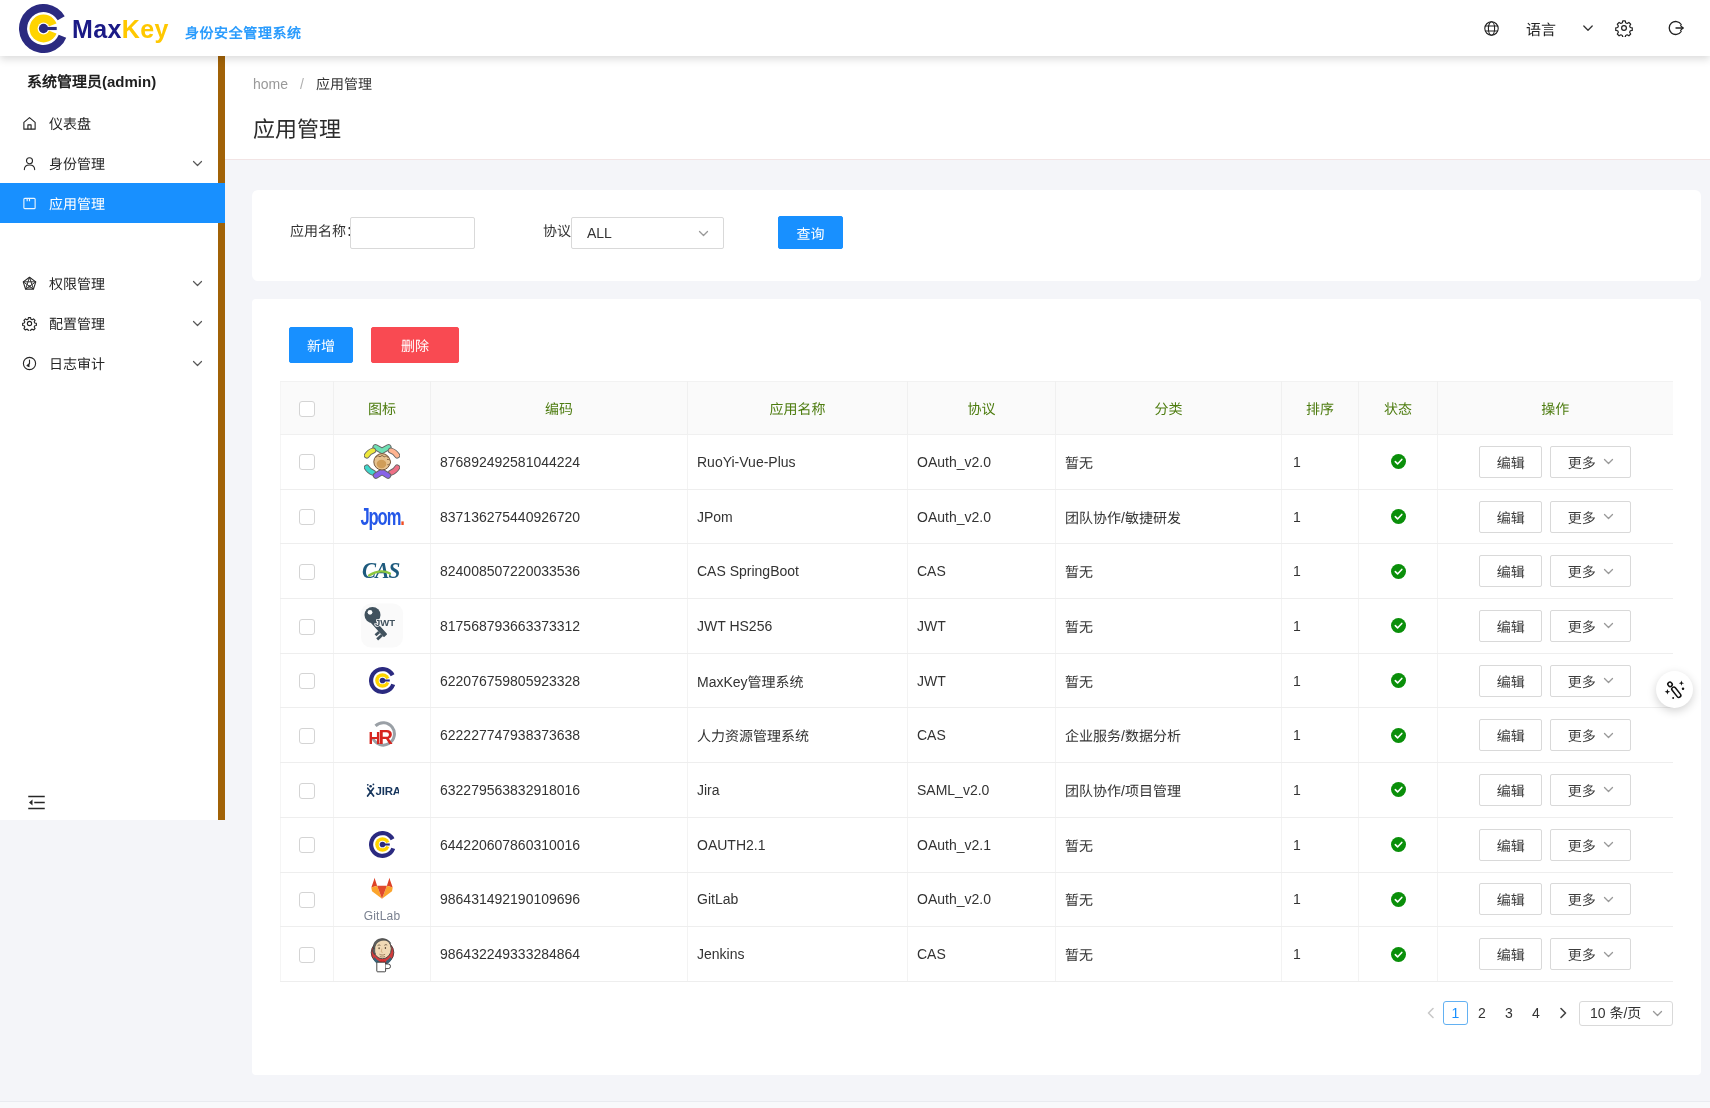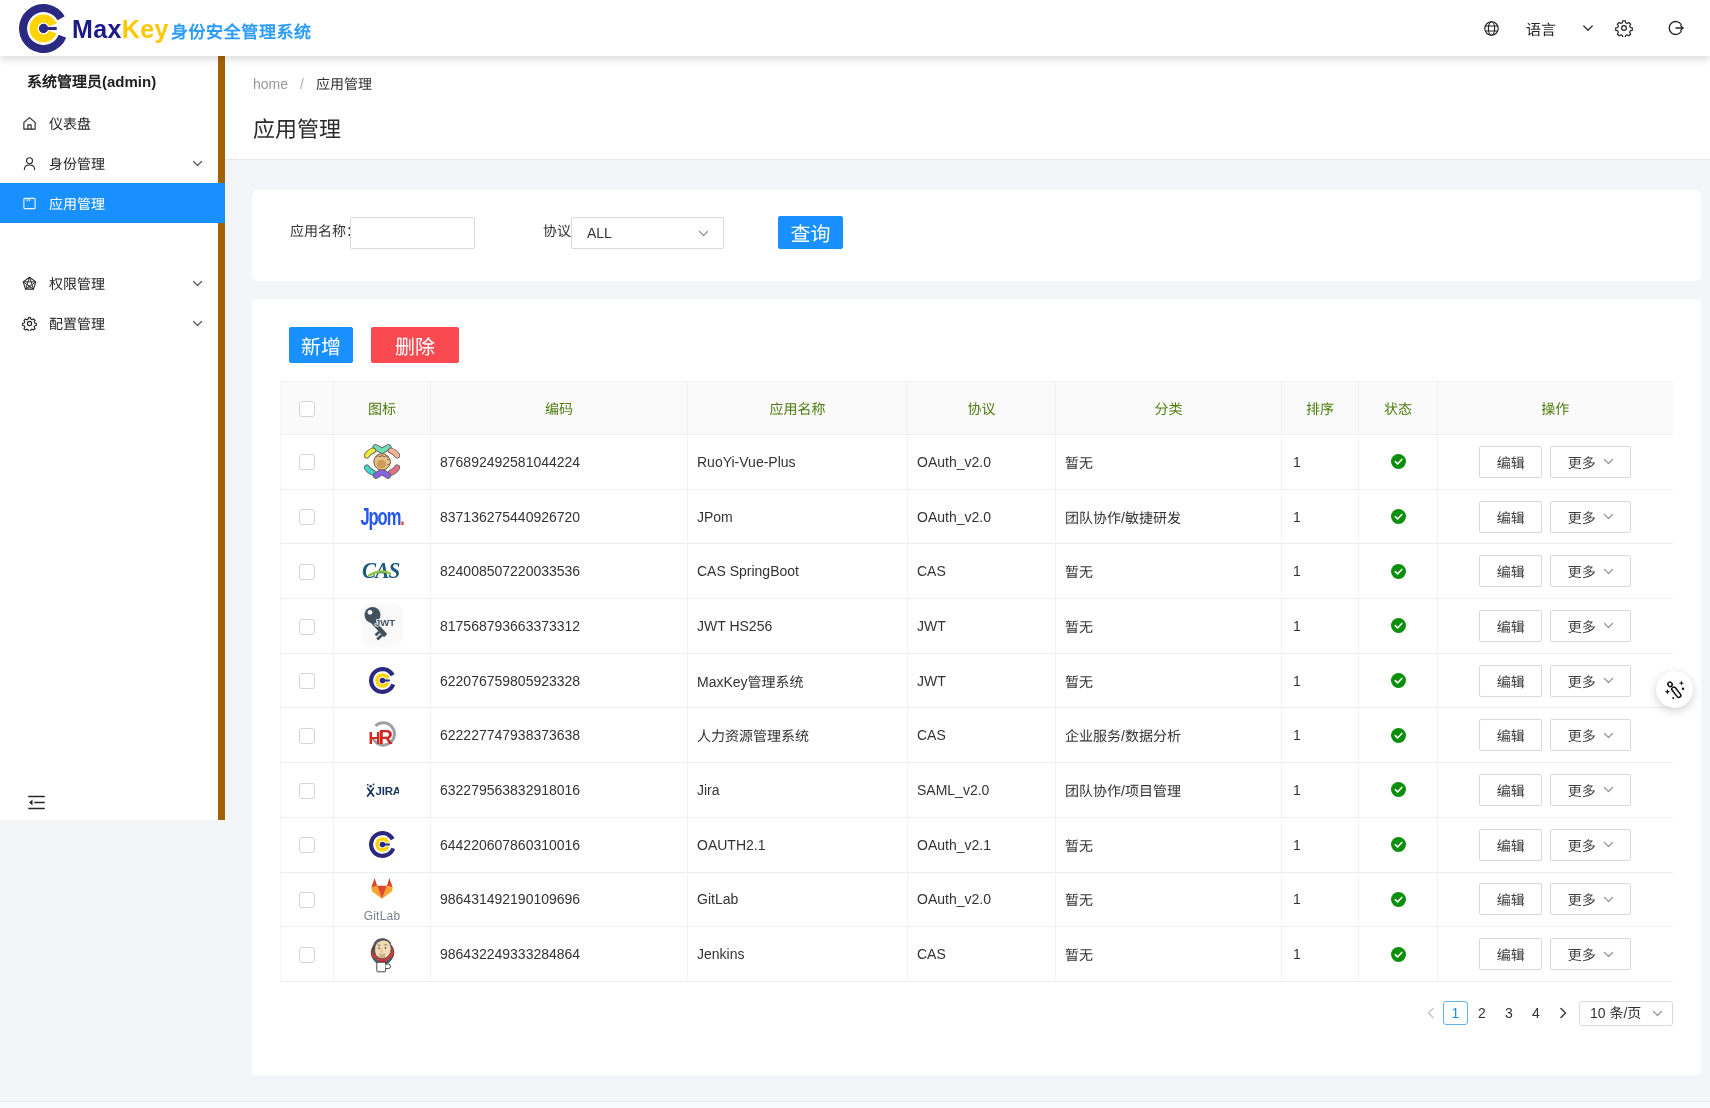--- a/index.html
+++ b/index.html
@@ -5,21 +5,21 @@
 <style>
   * { margin:0; padding:0; box-sizing:border-box; }
   html,body { width:1710px; height:1108px; overflow:hidden; }
   body { font-family:"Liberation Sans", sans-serif; font-size:14px; color:#333; background:#f4f5f9; position:relative; }
   
   #hdr { position:absolute; left:0; top:0; width:1710px; height:56px; background:#fff; box-shadow:0 3px 8px rgba(0,0,0,0.15); z-index:30; }
   #logo { position:absolute; left:19px; top:4px; }
   #brand { position:absolute; left:72px; top:15px; font-size:25px; font-weight:bold; letter-spacing:0.4px; white-space:nowrap; line-height:28px; }
   #brand .mx { color:#1b1a86; }
   #brand .ky { color:#ffc800; }
-  #brand .cn { color:#2b9cfd; margin-left:2px; letter-spacing:0.6px; font-size:17px; }
+  #brand .cn { color:#2b9cfd; margin-left:16px; letter-spacing:0.6px; font-size:14px; }
   .hicons { position:absolute; top:0; height:56px; display:flex; align-items:center; color:#222; }
   
   #side { position:absolute; left:0; top:56px; width:225px; height:764px; background:#fff; border-right:7px solid #a16207; z-index:20; }
   #admin { position:absolute; left:27px; top:14px; font-size:15px; font-weight:bold; color:#1f1f1f; }
   .mitem { position:absolute; left:0; width:225px; height:40px; display:flex; align-items:center; color:#262626; }
   .mitem .ic { width:15px; height:15px; margin-left:22px; flex:none; }
   .mitem .tx { margin-left:12px; font-size:14px; }
   .mitem .ar { position:absolute; right:22px; }
   .mitem.act { background:#1890ff; color:#fff; }
   
@@ -29,21 +29,21 @@
   #crumb .cur { color:#333; }
   #ptitle { position:absolute; left:28px; top:55px; font-size:22px; font-weight:500; color:#2b2b2b; }
   
   .card { position:absolute; background:#fff; border-radius:6px; }
   #searchcard { left:252px; top:190px; width:1449px; height:91px; }
   #tablecard { left:252px; top:299px; width:1449px; height:776px; border-radius:4px; }
   
   .slabel { position:absolute; top:25px; height:32px; line-height:32px; font-size:14px; color:#333; }
   #inp1 { position:absolute; left:98px; top:27px; width:125px; height:32px; border:1px solid #d9d9d9; border-radius:2px; background:#fff; }
   #sel1 { position:absolute; left:319px; top:27px; width:153px; height:32px; border:1px solid #d9d9d9; border-radius:2px; background:#fff; line-height:30px; padding-left:15px; color:#333; }
-  .btn { display:inline-flex; align-items:center; justify-content:center; font-size:20px; border-radius:2px; cursor:default; }
+  .btn { display:inline-flex; align-items:center; justify-content:center; font-size:14px; border-radius:2px; cursor:default; }
   .btn-blue { background:#1890ff; color:#fff; border:1px solid #1890ff; }
   .btn-red { background:#f94a52; color:#fff; border:1px solid #f94a52; }
   #qbtn { position:absolute; left:526px; top:26px; width:65px; height:33px; }
   
   #addbtn { position:absolute; left:37px; top:28px; width:64px; height:36px; }
   #delbtn { position:absolute; left:119px; top:28px; width:88px; height:36px; }
   table.grid { position:absolute; left:28px; top:82px; width:1392px; border-collapse:collapse; table-layout:fixed; }
   table.grid th { background:#fafafa; font-weight:normal; color:#4d7c0f; font-size:14px; height:53px; border:1px solid #f0f0f0; border-top:1px solid #f2f2f2; }
   table.grid td { height:54.7px; border:1px solid #f3f3f3; border-bottom:1px solid #eeeeee; font-size:14px; color:#333; padding:0; }
   table.grid th:first-child, table.grid td:first-child { border-left:1px solid #f5f5f5; }
@@ -163,20 +163,35 @@
       </span>
     </div>
   <div class="mitem" style="top:247px;">
       <span class="ic">
         <svg width="15" height="15" viewBox="0 0 24 24" fill="none" stroke="#262626" stroke-width="1.8">
 <path d="M10.3 2.5h3.4l.5 2.6 2 .9 2.3-1.4 2.4 2.4-1.4 2.3.9 2 2.6.5v3.4l-2.6.5-.9 2 1.4 2.3-2.4 2.4-2.3-1.4-2 .9-.5 2.6h-3.4l-.5-2.6-2-.9-2.3 1.4-2.4-2.4 1.4-2.3-.9-2-2.6-.5v-3.4l2.6-.5.9-2-1.4-2.3 2.4-2.4 2.3 1.4 2-.9z" stroke-linejoin="round"></path>
 <circle cx="12" cy="12" r="3.4"></circle>
 </svg>
       </span>
       <span class="tx">配置管理</span>
+      <span class="ar">
+        <svg width="11" height="11" viewBox="0 0 11 11" fill="none" stroke="#595959" stroke-width="1.2" stroke-linecap="round" stroke-linejoin="round">
+          <path d="M1.5 3.5 L5.5 7.5 L9.5 3.5"></path>
+        </svg>
+      </span>
+    </div>
+  <div class="mitem" style="top:287px;">
+      <span class="ic">
+        <svg width="15" height="15" viewBox="0 0 16 16" fill="none" stroke="#262626" stroke-width="1.2" stroke-linecap="round">
+<circle cx="8" cy="8" r="6.5"></circle>
+<path d="M8 4.2 V8 L5.4 10.2"></path>
+<path d="M8 8 L5 10.5 A4 4 0 0 0 8 12 Z" fill="#262626" stroke="none"></path>
+</svg>
+      </span>
+      <span class="tx">日志审计</span>
       <span class="ar">
         <svg width="11" height="11" viewBox="0 0 11 11" fill="none" stroke="#595959" stroke-width="1.2" stroke-linecap="round" stroke-linejoin="round">
           <path d="M1.5 3.5 L5.5 7.5 L9.5 3.5"></path>
         </svg>
       </span>
     </div>
   <div style="position:absolute; left:28px; top:739px;">
       <svg width="17" height="15" viewBox="0 0 17 15" fill="none" stroke="#262626" stroke-width="1.5" stroke-linecap="square">
 <path d="M1 1.5 H16 M7 7.5 H16 M1 13.5 H16"></path>
 <path d="M4.5 4.5 L1 7.5 L4.5 10.5 Z" fill="#262626" stroke="none"></path>

